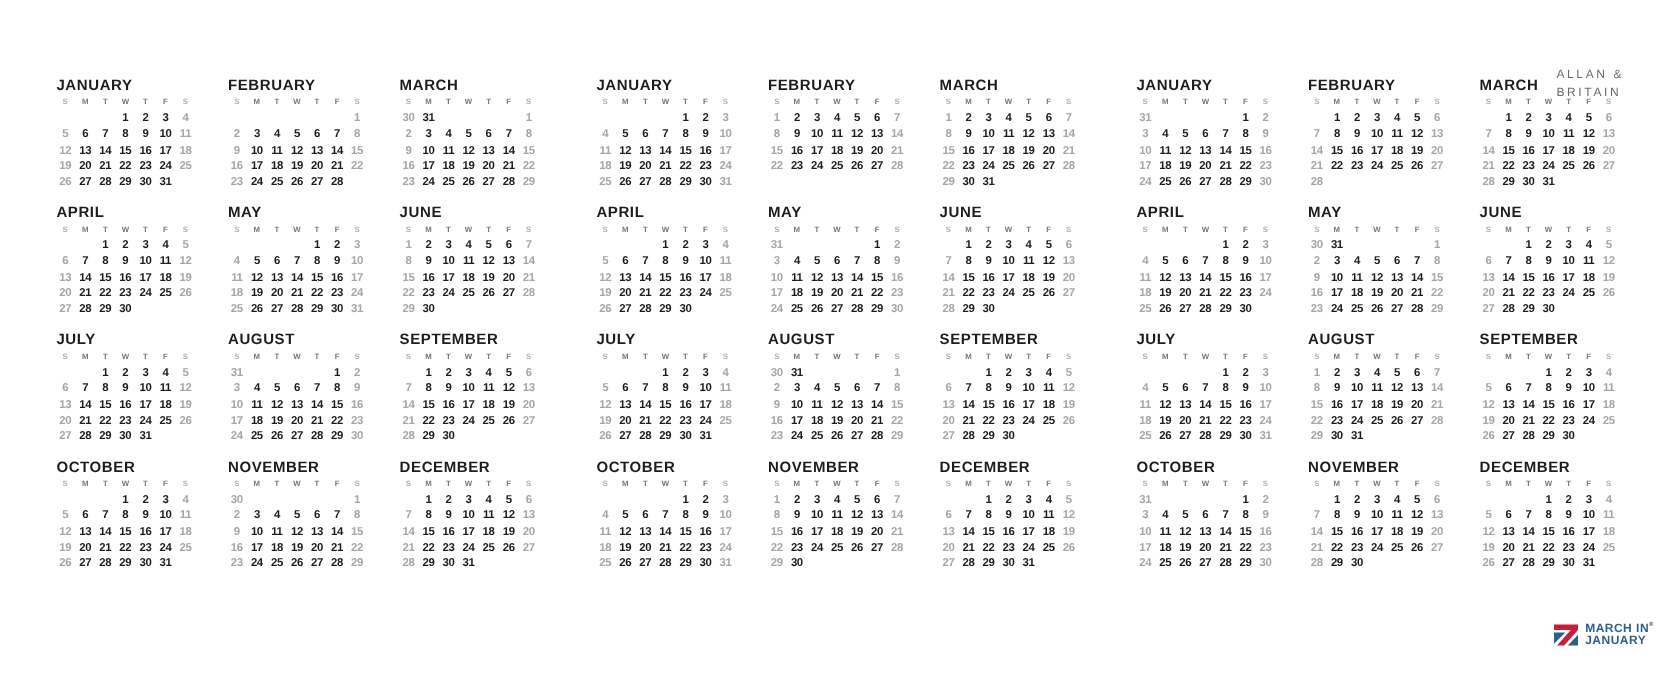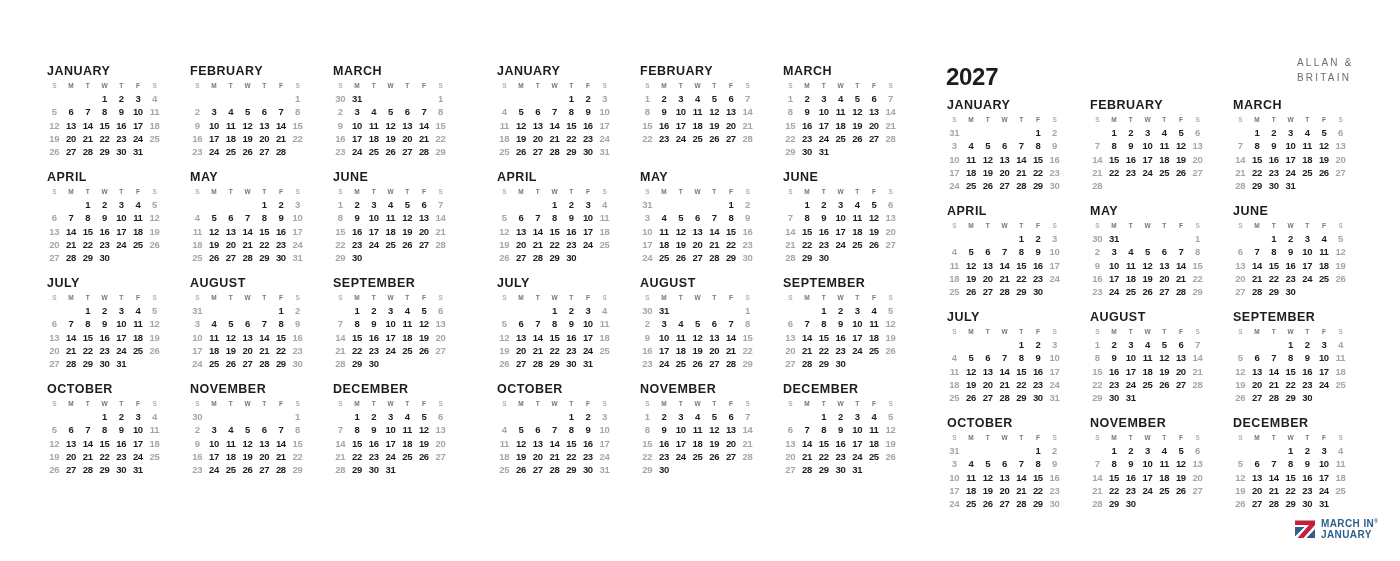--- a/index.html
+++ b/index.html
@@ -1448,21 +1448,20 @@
             <div class="cell">29</div>
             <div class="cell">30</div>
             <div class="cell">31</div>
             <div class="cell"></div>
             <div class="cell we"></div>
           </div>
         </div>
       </div>
     </div>
     <div class="year-block">
-      <div class="year-title">2027</div>
       <div class="months">
         <div class="month">
           <div class="month-title">JANUARY</div>
           <div class="dow-row">
             <div class="cell we">S</div>
             <div class="cell">M</div>
             <div class="cell">T</div>
             <div class="cell">W</div>
             <div class="cell">T</div>
             <div class="cell">F</div>

